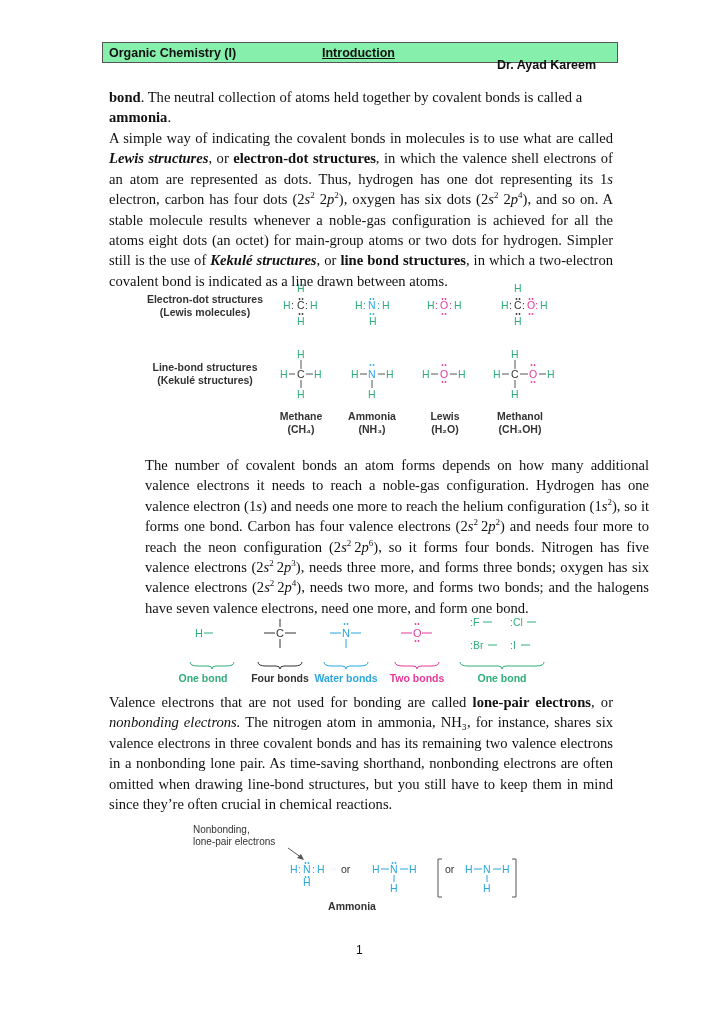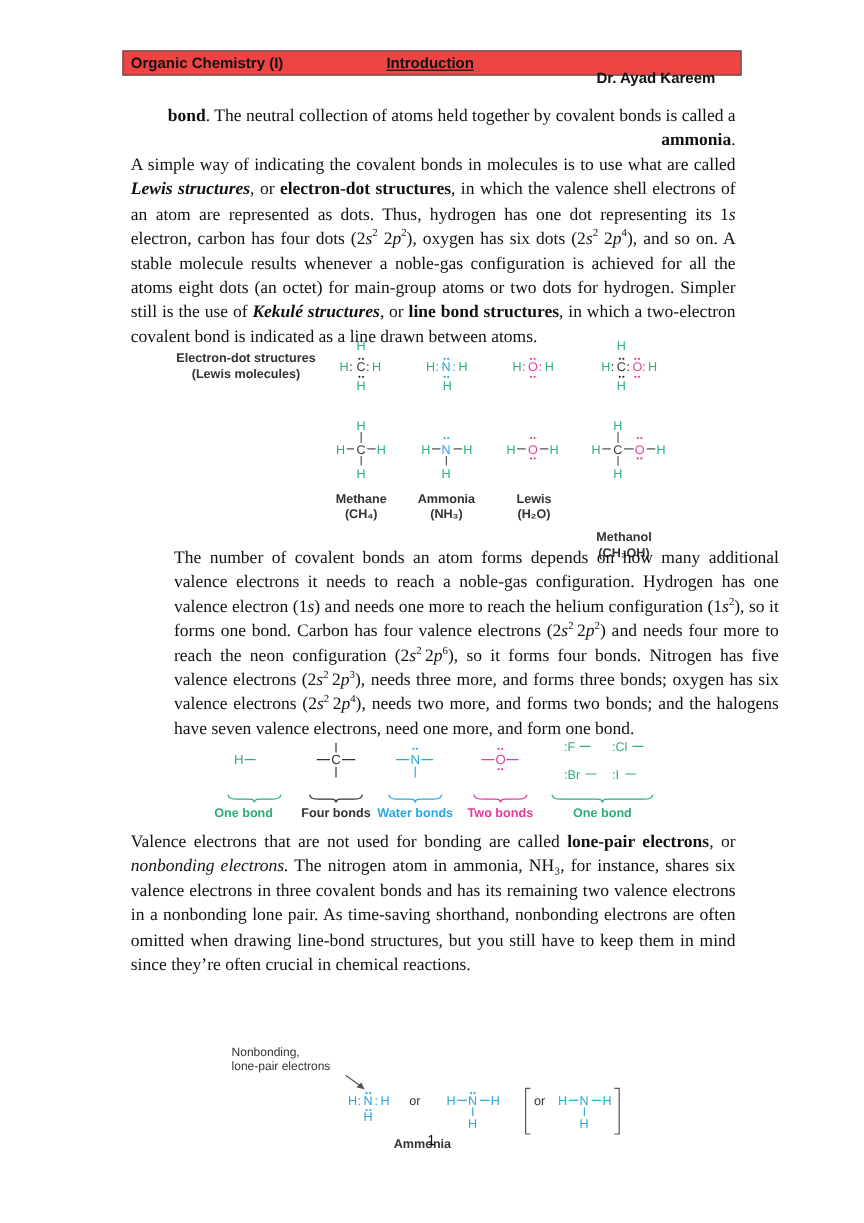--- a/index.html
+++ b/index.html
@@ -1,47 +1,51 @@
 <!DOCTYPE html>
 <html><head>
 <meta charset="utf-8">
 <style>
   html, body { margin:0; padding:0; background:#ffffff; }
   body { width:720px; height:1019px; position:relative; overflow:hidden; font-family:"Liberation Serif", serif; color:#111; }
-  .header { position:absolute; left:102px; top:42px; width:516px; height:21px; background:#ef4444; border:1px solid #555; box-sizing:border-box; font-family:"Liberation Sans", sans-serif; font-size:12.5px; font-weight:bold; color:#111; }
+  .header { position:absolute; left:102px; top:42px; width:516px; height:21px; background:#86efac; border:1px solid #555; box-sizing:border-box; font-family:"Liberation Sans", sans-serif; font-size:12.5px; font-weight:bold; color:#111; }
   .header span { position:absolute; top:3px; }
   .h-left { left:6px; } .h-mid { left:219px;text-decoration:underline; } .h-right { left:394px;margin-top:12px; }
   .para { position:absolute; left:109px; width:504px; font-size:14.6px; line-height:20.4px; text-align:justify; }
   .para sup { font-size:9px; line-height:0; vertical-align:6px; }
   .fig { position:absolute; font-family:"Liberation Sans", sans-serif; }
   .lbl { font-size:10.5px; font-weight:bold; color:#333; text-align:center; position:absolute; line-height:13px; }
   .pagenum { position:absolute; left:356px; top:943px; font-family:"Liberation Sans", sans-serif; font-size:12px; }
   svg text { font-family:"Liberation Sans", sans-serif; }
 </style>
 </head>
 <body>
 
 <div class="header">
   <span class="h-left">Organic Chemistry (I)</span>
   <span class="h-mid">Introduction</span>
   <span class="h-right">Dr. Ayad Kareem</span>
 </div>
 
-<div class="para" style="top:87px; text-align:right;">
+<div class="para" style="top:87px; text-align:left;">
   <b>bond</b><span>. The neutral collection of atoms held together by covalent bonds is called a </span><br><b>ammonia</b><span>.</span>
 </div>
 
 <div class="para" style="top:128px;">
   <span>A simple way of indicating the covalent bonds in molecules is to use what are called </span><b><i>Lewis structures</i></b><span>, or </span><b>electron-dot structures</b><span>, in which the valence shell electrons of an atom are represented as dots. Thus, hydrogen has one dot representing its 1</span><i>s</i><span> electron, carbon has four dots (2</span><i>s</i><sup>2</sup> 2<i>p</i><sup>2</sup>)<span>, oxygen has six dots (2</span><i>s</i><sup>2</sup> 2<i>p</i><sup>4</sup>)<span>, and so on. A stable molecule results whenever a noble-gas configuration is achieved for all the atoms eight dots (an octet) for main-group atoms or two dots for hydrogen. Simpler still is the use of </span><b><i>Kekulé structures</i></b><span>, or </span><b>line bond structures</b><span>, in which a two-electron covalent bond is indicated as a line drawn between atoms.</span>
 </div>
 
 <div class="fig" style="left:140px; top:282px; width:440px; height:160px;">
   <div class="lbl" style="left:0; top:11px; width:130px;">
     <div>Electron-dot structures</div>
     <div>(Lewis molecules)</div>
+  </div>
+  <div class="lbl" style="left:0; top:79px; width:130px;">
+    <div>Line-bond structures</div>
+    <div>(Kekulé structures)</div>
   </div>
 
   <svg width="440" height="160" style="position:absolute; left:0; top:0;">
     <g font-size="10.5">
       <text x="157" y="10" fill="#2fae79">H</text>
       <text x="143" y="27" fill="#2fae79">H</text>
         <text x="151" y="27" fill="#333">:</text>
       <text x="157" y="27" fill="#333">C</text>
         <text x="165" y="27" fill="#333">:</text>
       <text x="170" y="27" fill="#2fae79">H</text>
@@ -151,21 +155,21 @@
     <div>(CH₄)</div>
   </div>
   <div class="lbl" style="left:203px; top:128px; width:58px;">
     <div>Ammonia</div>
     <div>(NH₃)</div>
   </div>
   <div class="lbl" style="left:280px; top:128px; width:50px;">
     <div>Lewis</div>
     <div>(H₂O)</div>
   </div>
-  <div class="lbl" style="left:348px; top:128px; width:64px;margin-top:32px;">
+  <div class="lbl" style="left:348px; top:128px; width:64px;">
     <div>Methanol</div>
     <div>(CH₃OH)</div>
   </div>
 </div>
 
 <div class="para" style="top:455px;margin-left:36px;">
 The number of covalent bonds an atom forms depends on how many additional valence electrons it needs to reach a noble-gas configuration. Hydrogen has one valence electron (1<i>s</i>) and needs one more to reach the helium configuration (1<i>s</i><sup>2</sup>), so it forms one bond. Carbon has four valence electrons (2<i>s</i><sup>2</sup> 2<i>p</i><sup>2</sup>) and needs four more to reach the neon configuration (2<i>s</i><sup>2</sup> 2<i>p</i><sup>6</sup>), so it forms four bonds. Nitrogen has five valence electrons (2<i>s</i><sup>2</sup> 2<i>p</i><sup>3</sup>), needs three more, and forms three bonds; oxygen has six valence electrons (2<i>s</i><sup>2</sup> 2<i>p</i><sup>4</sup>), needs two more, and forms two bonds; and the halogens have seven valence electrons, need one more, and form one bond.
 </div>
 
 <div class="fig" style="left:170px; top:612px; width:400px; height:75px;">
@@ -218,21 +222,21 @@
   <div class="lbl" style="left:76px; top:60px; width:68px; color:#333;">Four bonds</div>
   <div class="lbl" style="left:140px; top:60px; width:72px; color:#2aa7de;">Water bonds</div>
   <div class="lbl" style="left:215px; top:60px; width:64px; color:#e6399b;">Two bonds</div>
   <div class="lbl" style="left:300px; top:60px; width:64px; color:#2fae79;">One bond</div>
 </div>
 
 <div class="para" style="top:692px;">
   <span>Valence electrons that are not used for bonding are called </span><b>lone-pair electrons</b><span>, or </span><i>nonbonding electrons.</i><span> The nitrogen atom in ammonia, NH₃, for instance, shares six valence electrons in three covalent bonds and has its remaining two valence electrons in a nonbonding lone pair. As time-saving shorthand, nonbonding electrons are often omitted when drawing line-bond structures, but you still have to keep them in mind since they’re often crucial in chemical reactions.</span>
 </div>
 
-<div class="fig" style="left:180px; top:818px; width:360px; height:100px;margin-top:48px;">
+<div class="fig" style="left:180px; top:818px; width:360px; height:100px;">
   <div style="position:absolute; left:13px; top:6px; font-size:10px; line-height:12px; color:#333;">
     <div>Nonbonding,</div>
     <div>lone-pair electrons</div>
   </div>
   <svg width="360" height="100" style="position:absolute; left:0; top:0;">
     <line x1="108" y1="30" x2="122" y2="40" stroke="#555"></line>
     <polygon points="124,42 117,40 121,36" fill="#555"></polygon>
     <g font-size="10.5">
       <text x="110" y="55" fill="#2aa7de">H</text>
         <text x="118" y="55" fill="#2aa7de">:</text>

